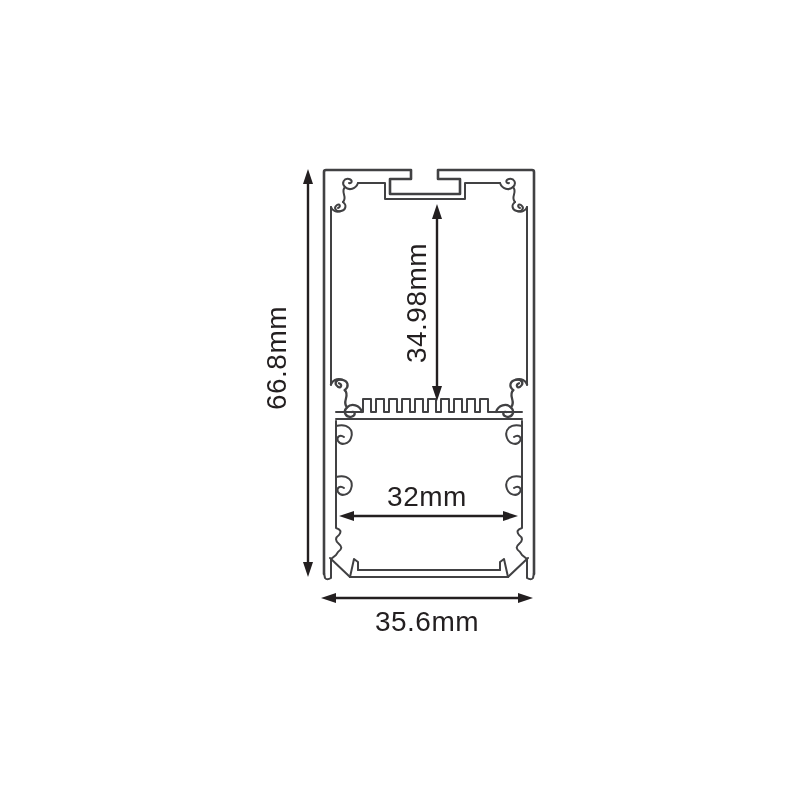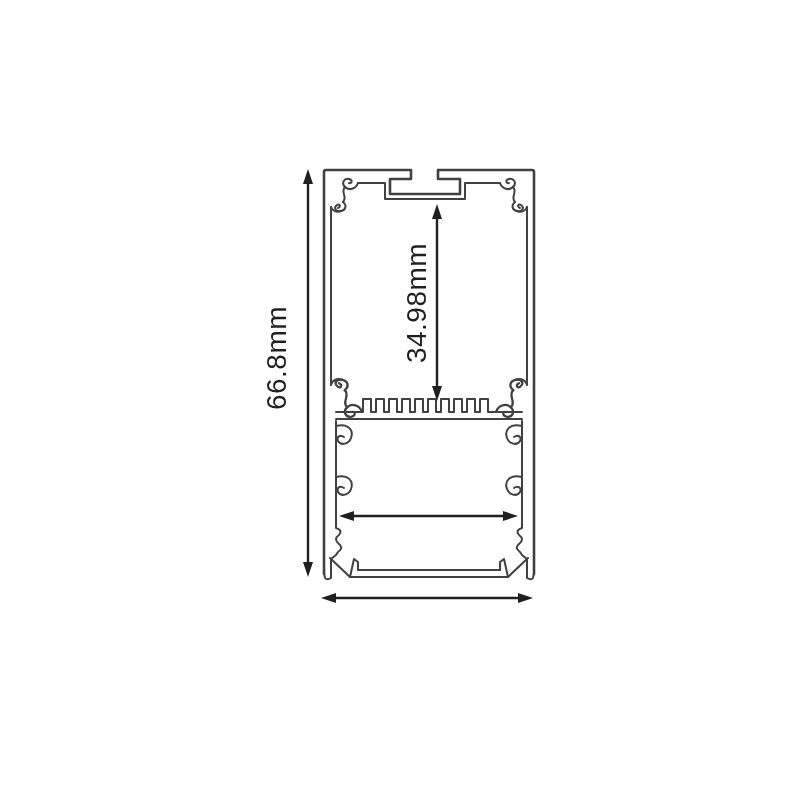--- a/index.html
+++ b/index.html
@@ -109,15 +109,17 @@
         <polygon points="339,516 354,511 354,521" stroke="none"></polygon>
         <polygon points="518,516 503,511 503,521" stroke="none"></polygon>
       </g>
     </g>
   </svg>
 
   <div class="dim-label rot" style="left:207px; top:343px;">66.8mm</div>
 
   <div class="dim-label rot" style="left:347px; top:288px;">34.98mm</div>
 
+  <div class="dim-label" style="left:357px; top:482px;">32mm</div>
 
+  <div class="dim-label" style="left:357px; top:607px;">35.6mm</div>
 
 </div>
 
 </body></html>

